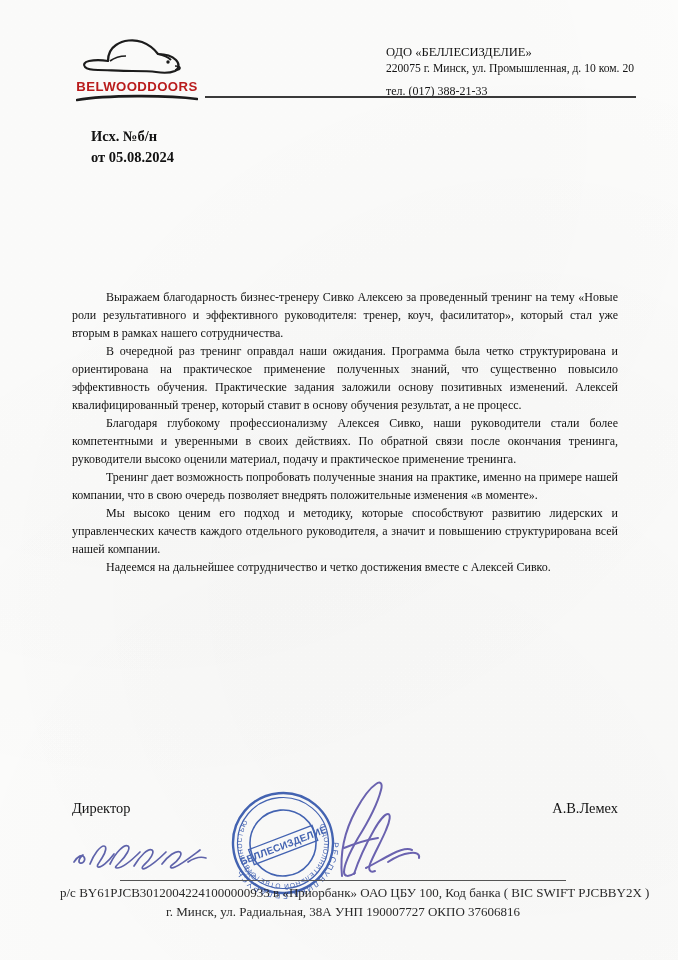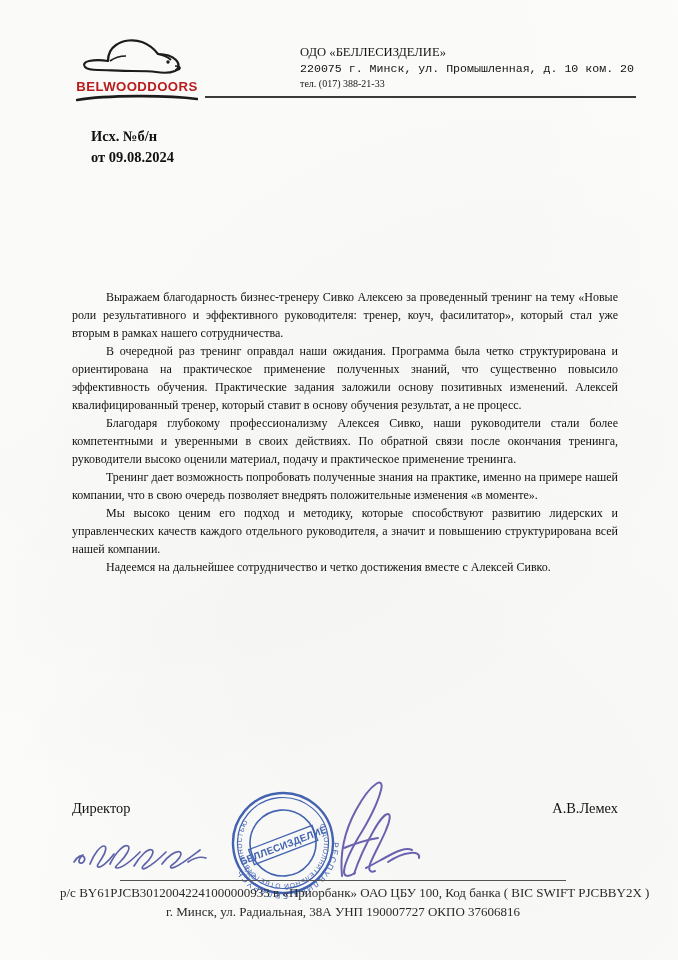--- a/index.html
+++ b/index.html
@@ -85,26 +85,26 @@
   }
   .org-name {
     font-size: 12.6px;
     color: #141414;
     white-space: nowrap;
   }
   .org-addr {
     font-size: 11.6px;
     color: #141414;
     white-space: nowrap;
-    font-family: Liberation Mono, monospace;
   }
   .org-phone {
-    font-size: 10px;
+    font-size: 12px;
     color: #141414;
     white-space: nowrap;
+    margin-top: 6px;
   }
 
   .head-rule {
     position: absolute;
     left: 205px;
     right: 42px;
     top: 96px;
     height: 2px;
     background: #3a3a3a;
   }
@@ -251,21 +251,21 @@
       <div class="org-name">ОДО «БЕЛЛЕСИЗДЕЛИЕ»</div>
       <div class="org-addr">220075 г. Минск, ул. Промышленная, д. 10 ком. 20</div>
       <div class="org-phone">тел. (017) 388-21-33</div>
     </div>
   </div>
 
   <div class="head-rule"></div>
 
   <div class="refblock">
     <div>Исх. №б/н</div>
-    <div>от 09.08.2024</div>
+    <div>от 05.08.2024</div>
   </div>
 
 
   <div class="body-block">
     <p>Выражаем благодарность бизнес-тренеру Сивко Алексею за проведенный тренинг на тему «Новые роли результативного и эффективного руководителя: тренер, коуч, фасилитатор», который стал уже вторым в рамках нашего сотрудничества.</p>
     <p>В очередной раз тренинг оправдал наши ожидания. Программа была четко структурирована и ориентирована на практическое применение полученных знаний, что существенно повысило эффективность обучения. Практические задания заложили основу позитивных изменений. Алексей квалифицированный тренер, который ставит в основу обучения результат, а не процесс.</p>
     <p>Благодаря глубокому профессионализму Алексея Сивко, наши руководители стали более компетентными и уверенными в своих действиях. По обратной связи после окончания тренинга, руководители высоко оценили материал, подачу и практическое применение тренинга.</p>
     <p>Тренинг дает возможность  попробовать полученные знания на практике, именно на примере нашей компании, что в свою очередь позволяет внедрять положительные изменения «в моменте».</p>
     <p>Мы высоко ценим его подход и методику, которые способствуют развитию лидерских и управленческих качеств каждого отдельного руководителя, а значит и повышению структурирована всей нашей компании.</p>
     <p>Надеемся на дальнейшее сотрудничество и четко достижения вместе с Алексей Сивко.</p>

